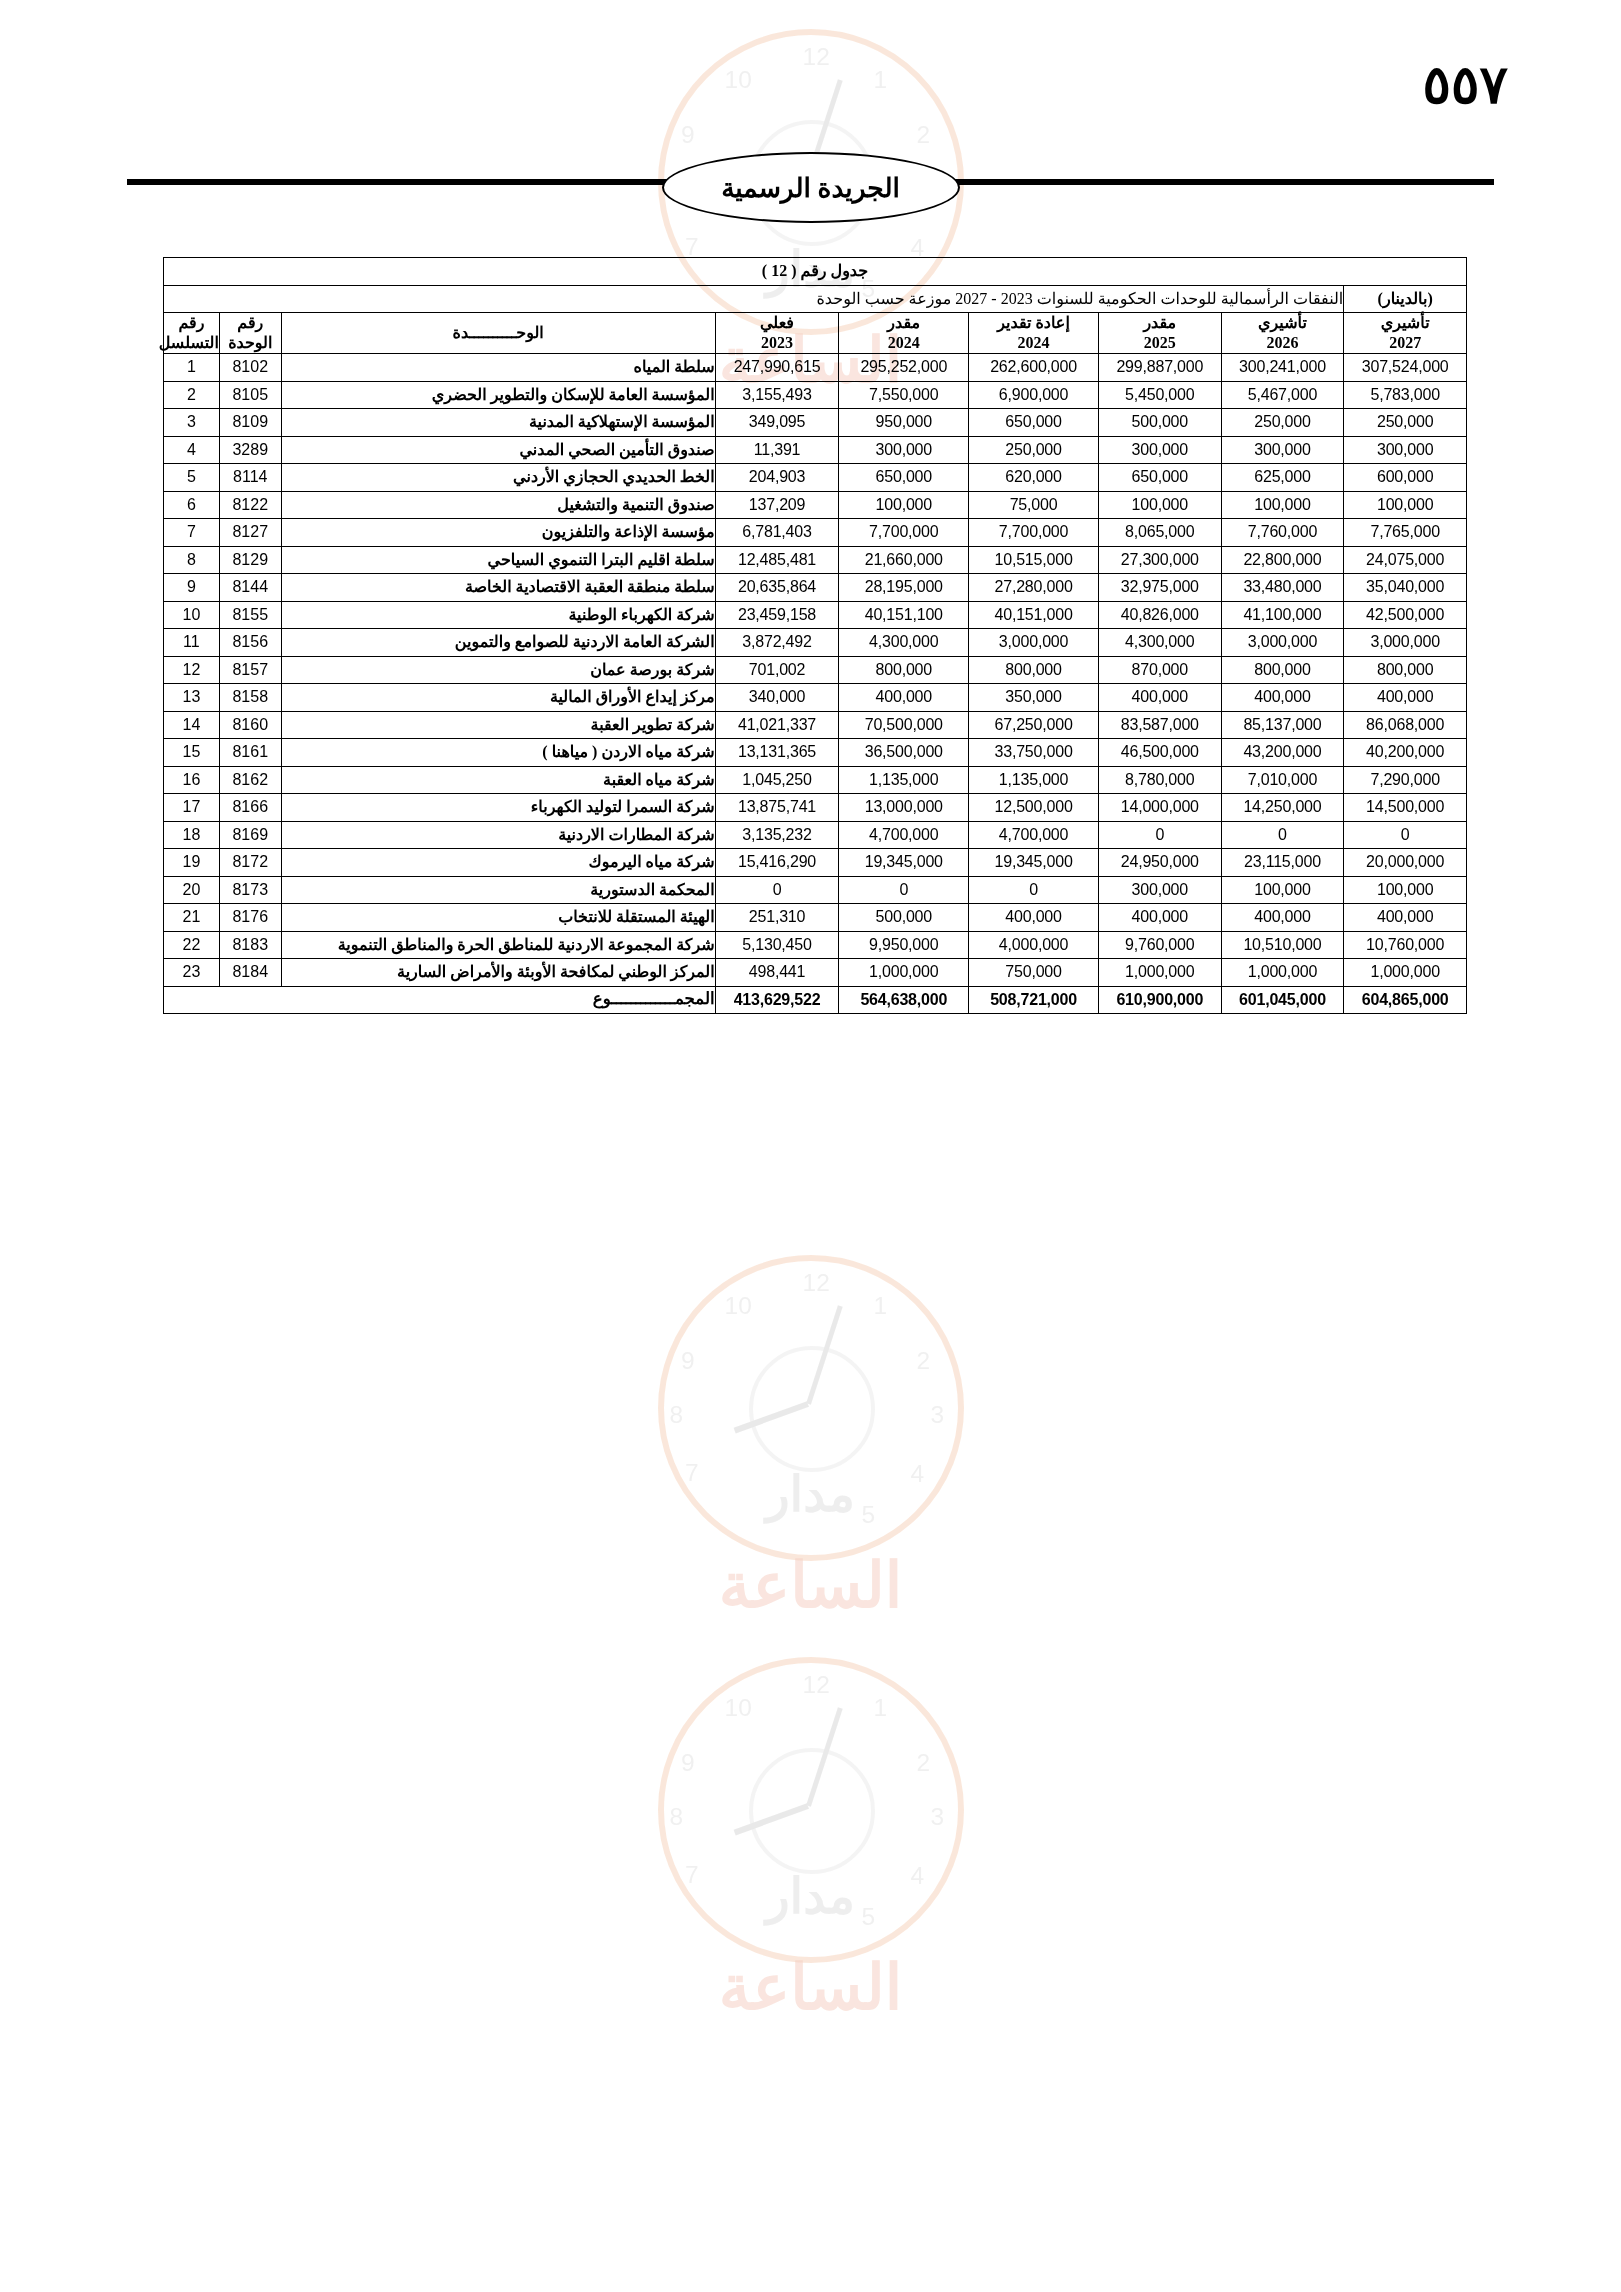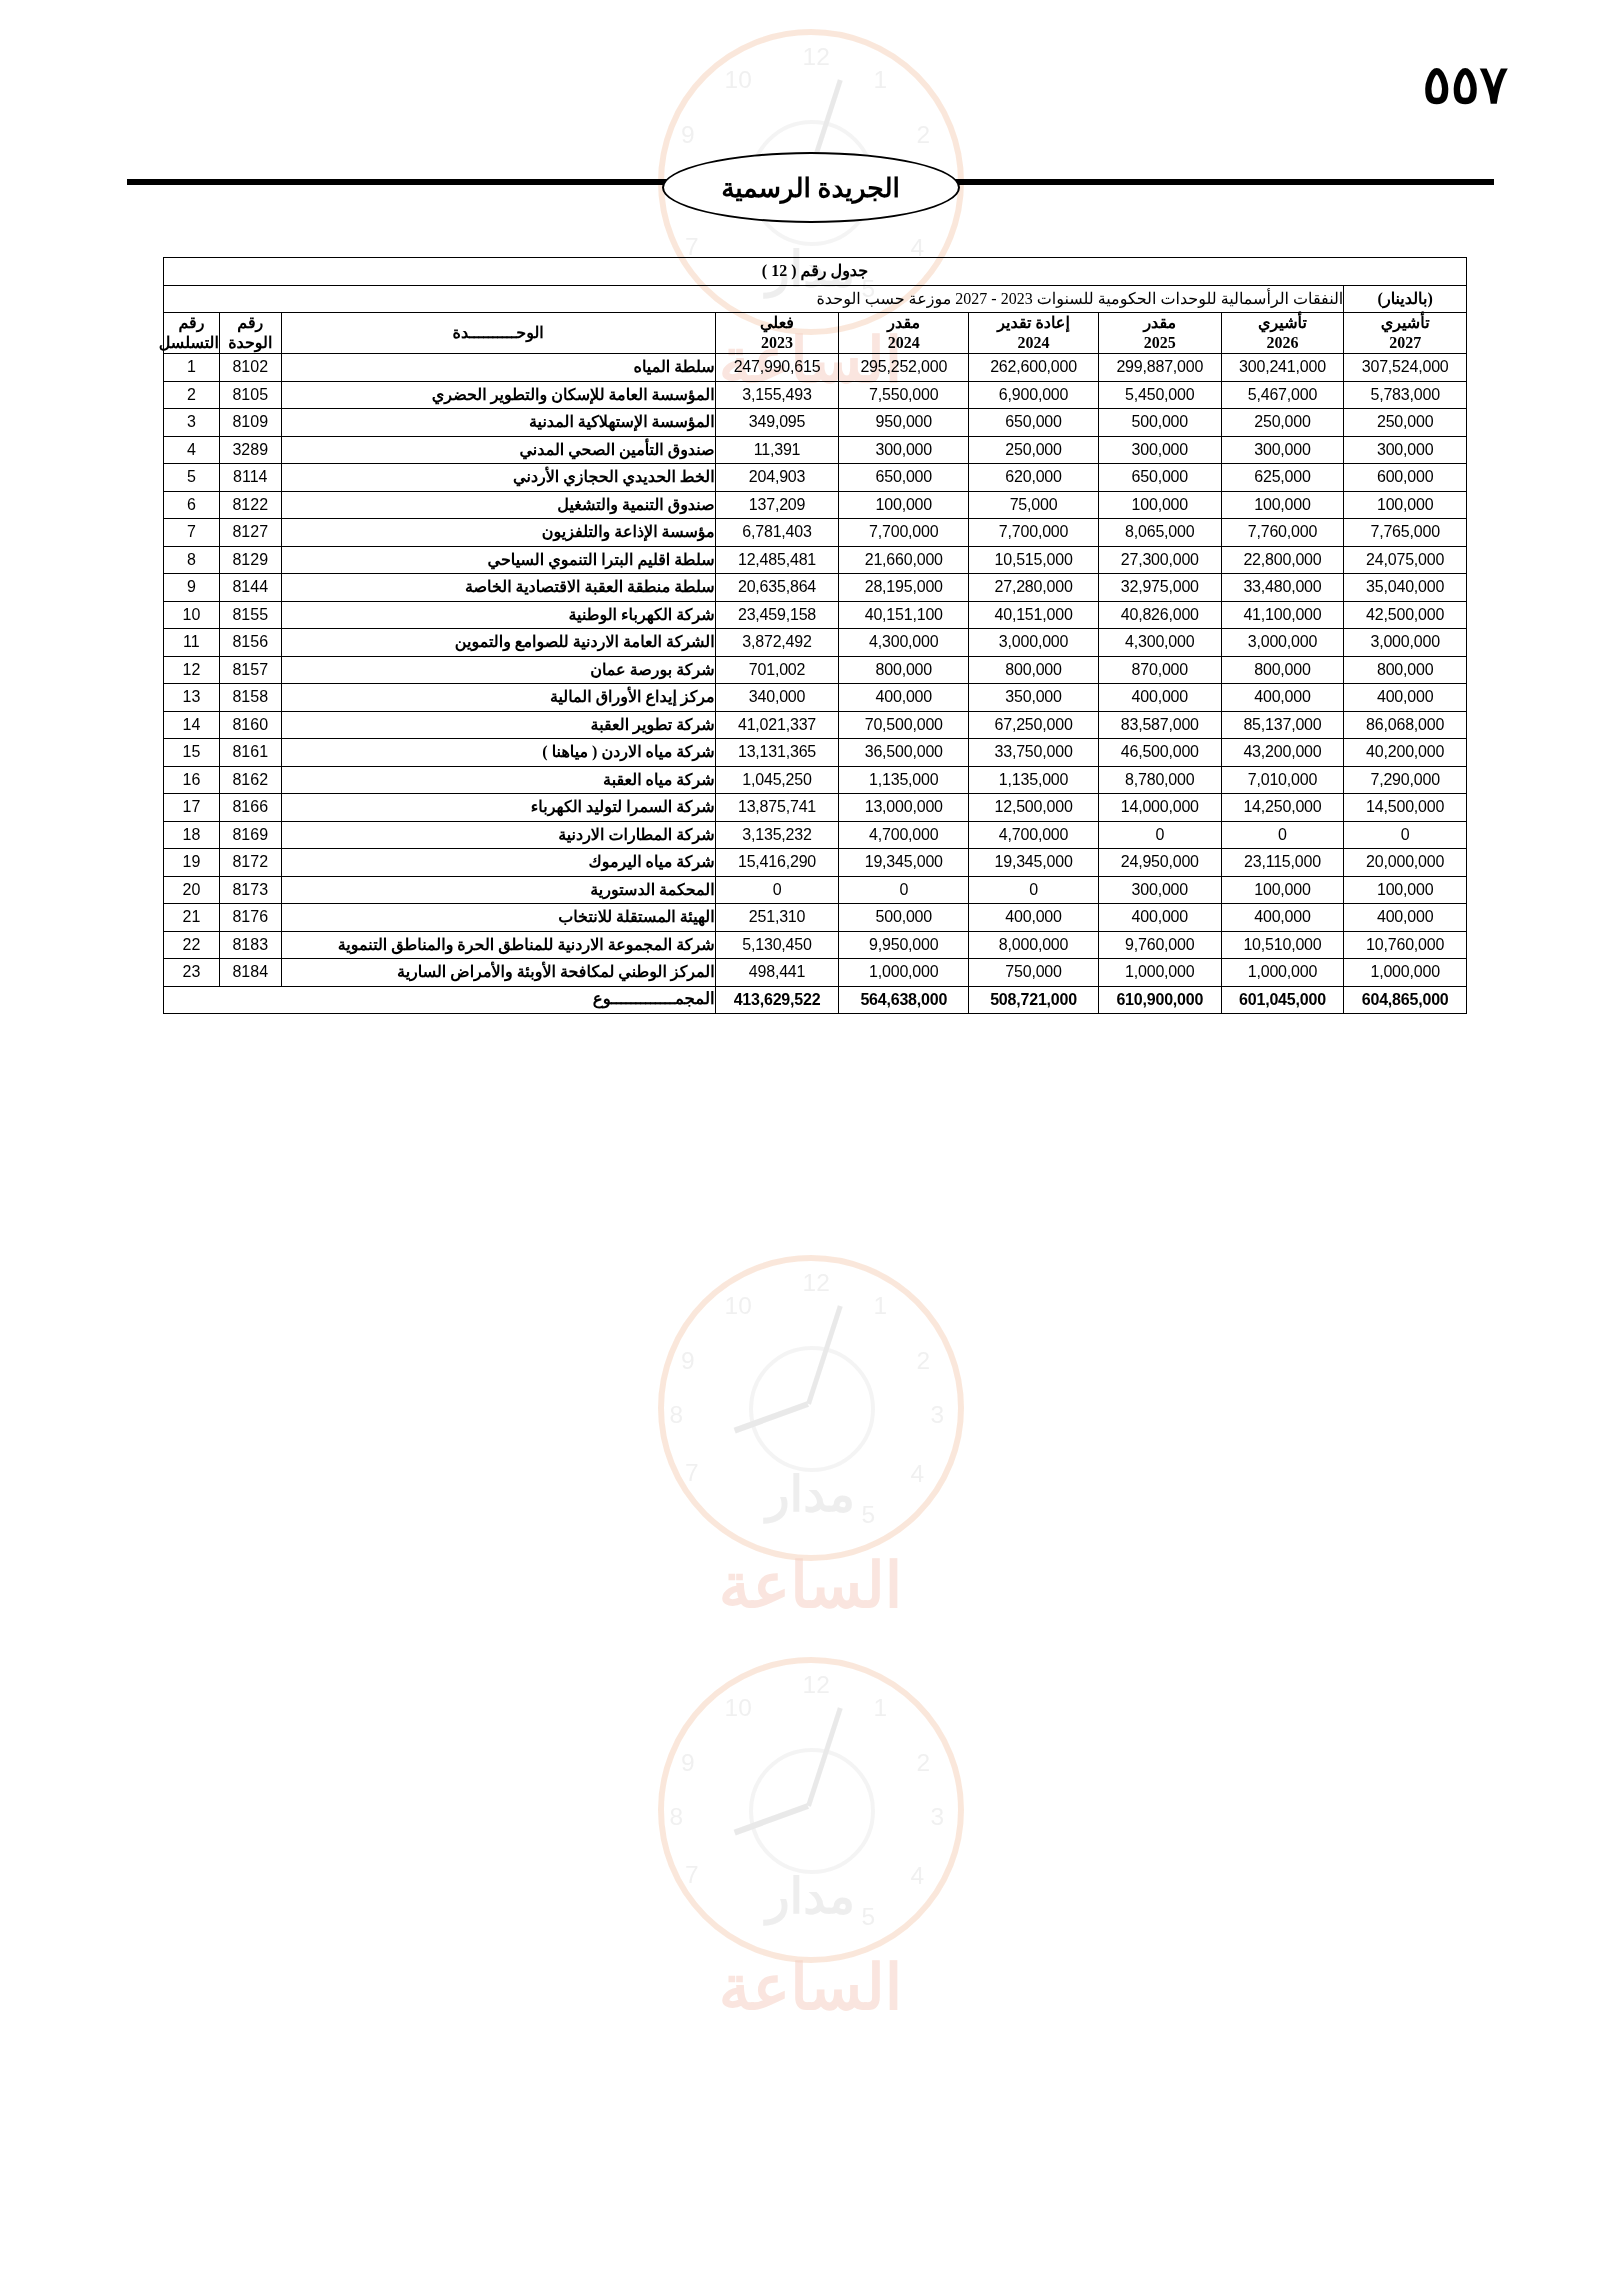--- a/index.html
+++ b/index.html
@@ -564,21 +564,21 @@
             <td class="num">500,000</td>
             <td class="num">251,310</td>
             <td class="unit-name">الهيئة المستقلة للانتخاب</td>
             <td class="unit-code">8176</td>
             <td class="seq">21</td>
           </tr>
         <tr>
             <td class="num">10,760,000</td>
             <td class="num">10,510,000</td>
             <td class="num">9,760,000</td>
-            <td class="num">8,000,000</td>
+            <td class="num">4,000,000</td>
             <td class="num">9,950,000</td>
             <td class="num">5,130,450</td>
             <td class="unit-name">شركة المجموعة الاردنية للمناطق الحرة والمناطق التنموية</td>
             <td class="unit-code">8183</td>
             <td class="seq">22</td>
           </tr>
         <tr>
             <td class="num">1,000,000</td>
             <td class="num">1,000,000</td>
             <td class="num">1,000,000</td>

